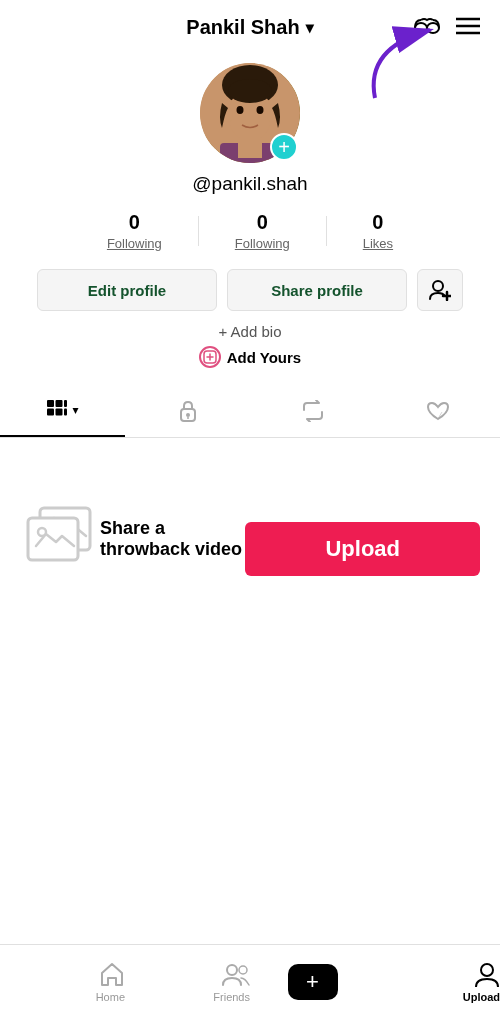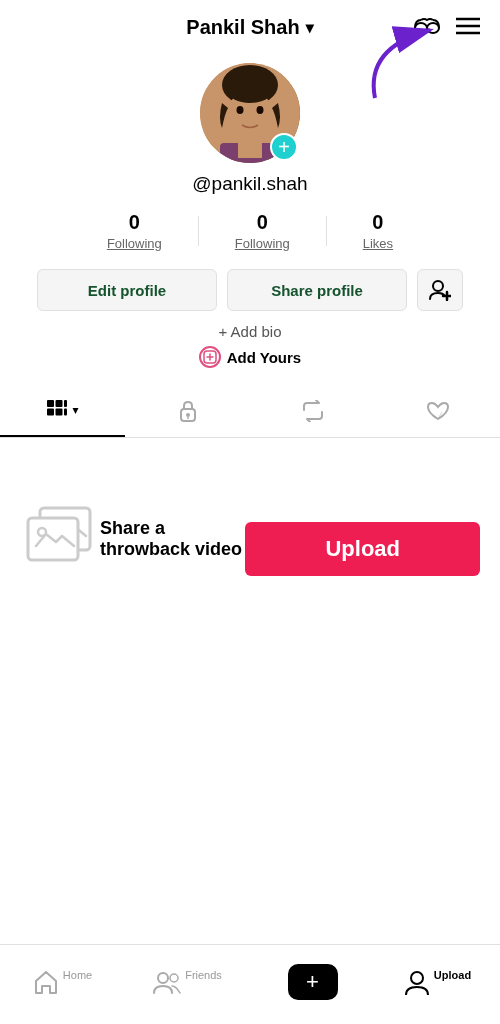--- a/index.html
+++ b/index.html
@@ -253,22 +253,22 @@
       right: 0;
       height: 80px;
       background: #fff;
       border-top: 1px solid #e0e0e0;
       display: flex;
       align-items: center;
     }
     .nav-item {
       flex: 1;
       display: flex;
-      flex-direction: row;
-      align-items: flex-start;
+      flex-direction: column;
+      align-items: flex-end;
       justify-content: center;
       gap: 4px;
       cursor: pointer;
       padding-bottom: 6px;
     }
     .nav-icon {
       font-size: 24px;
       color: #999;
     }
     .nav-icon.active {

